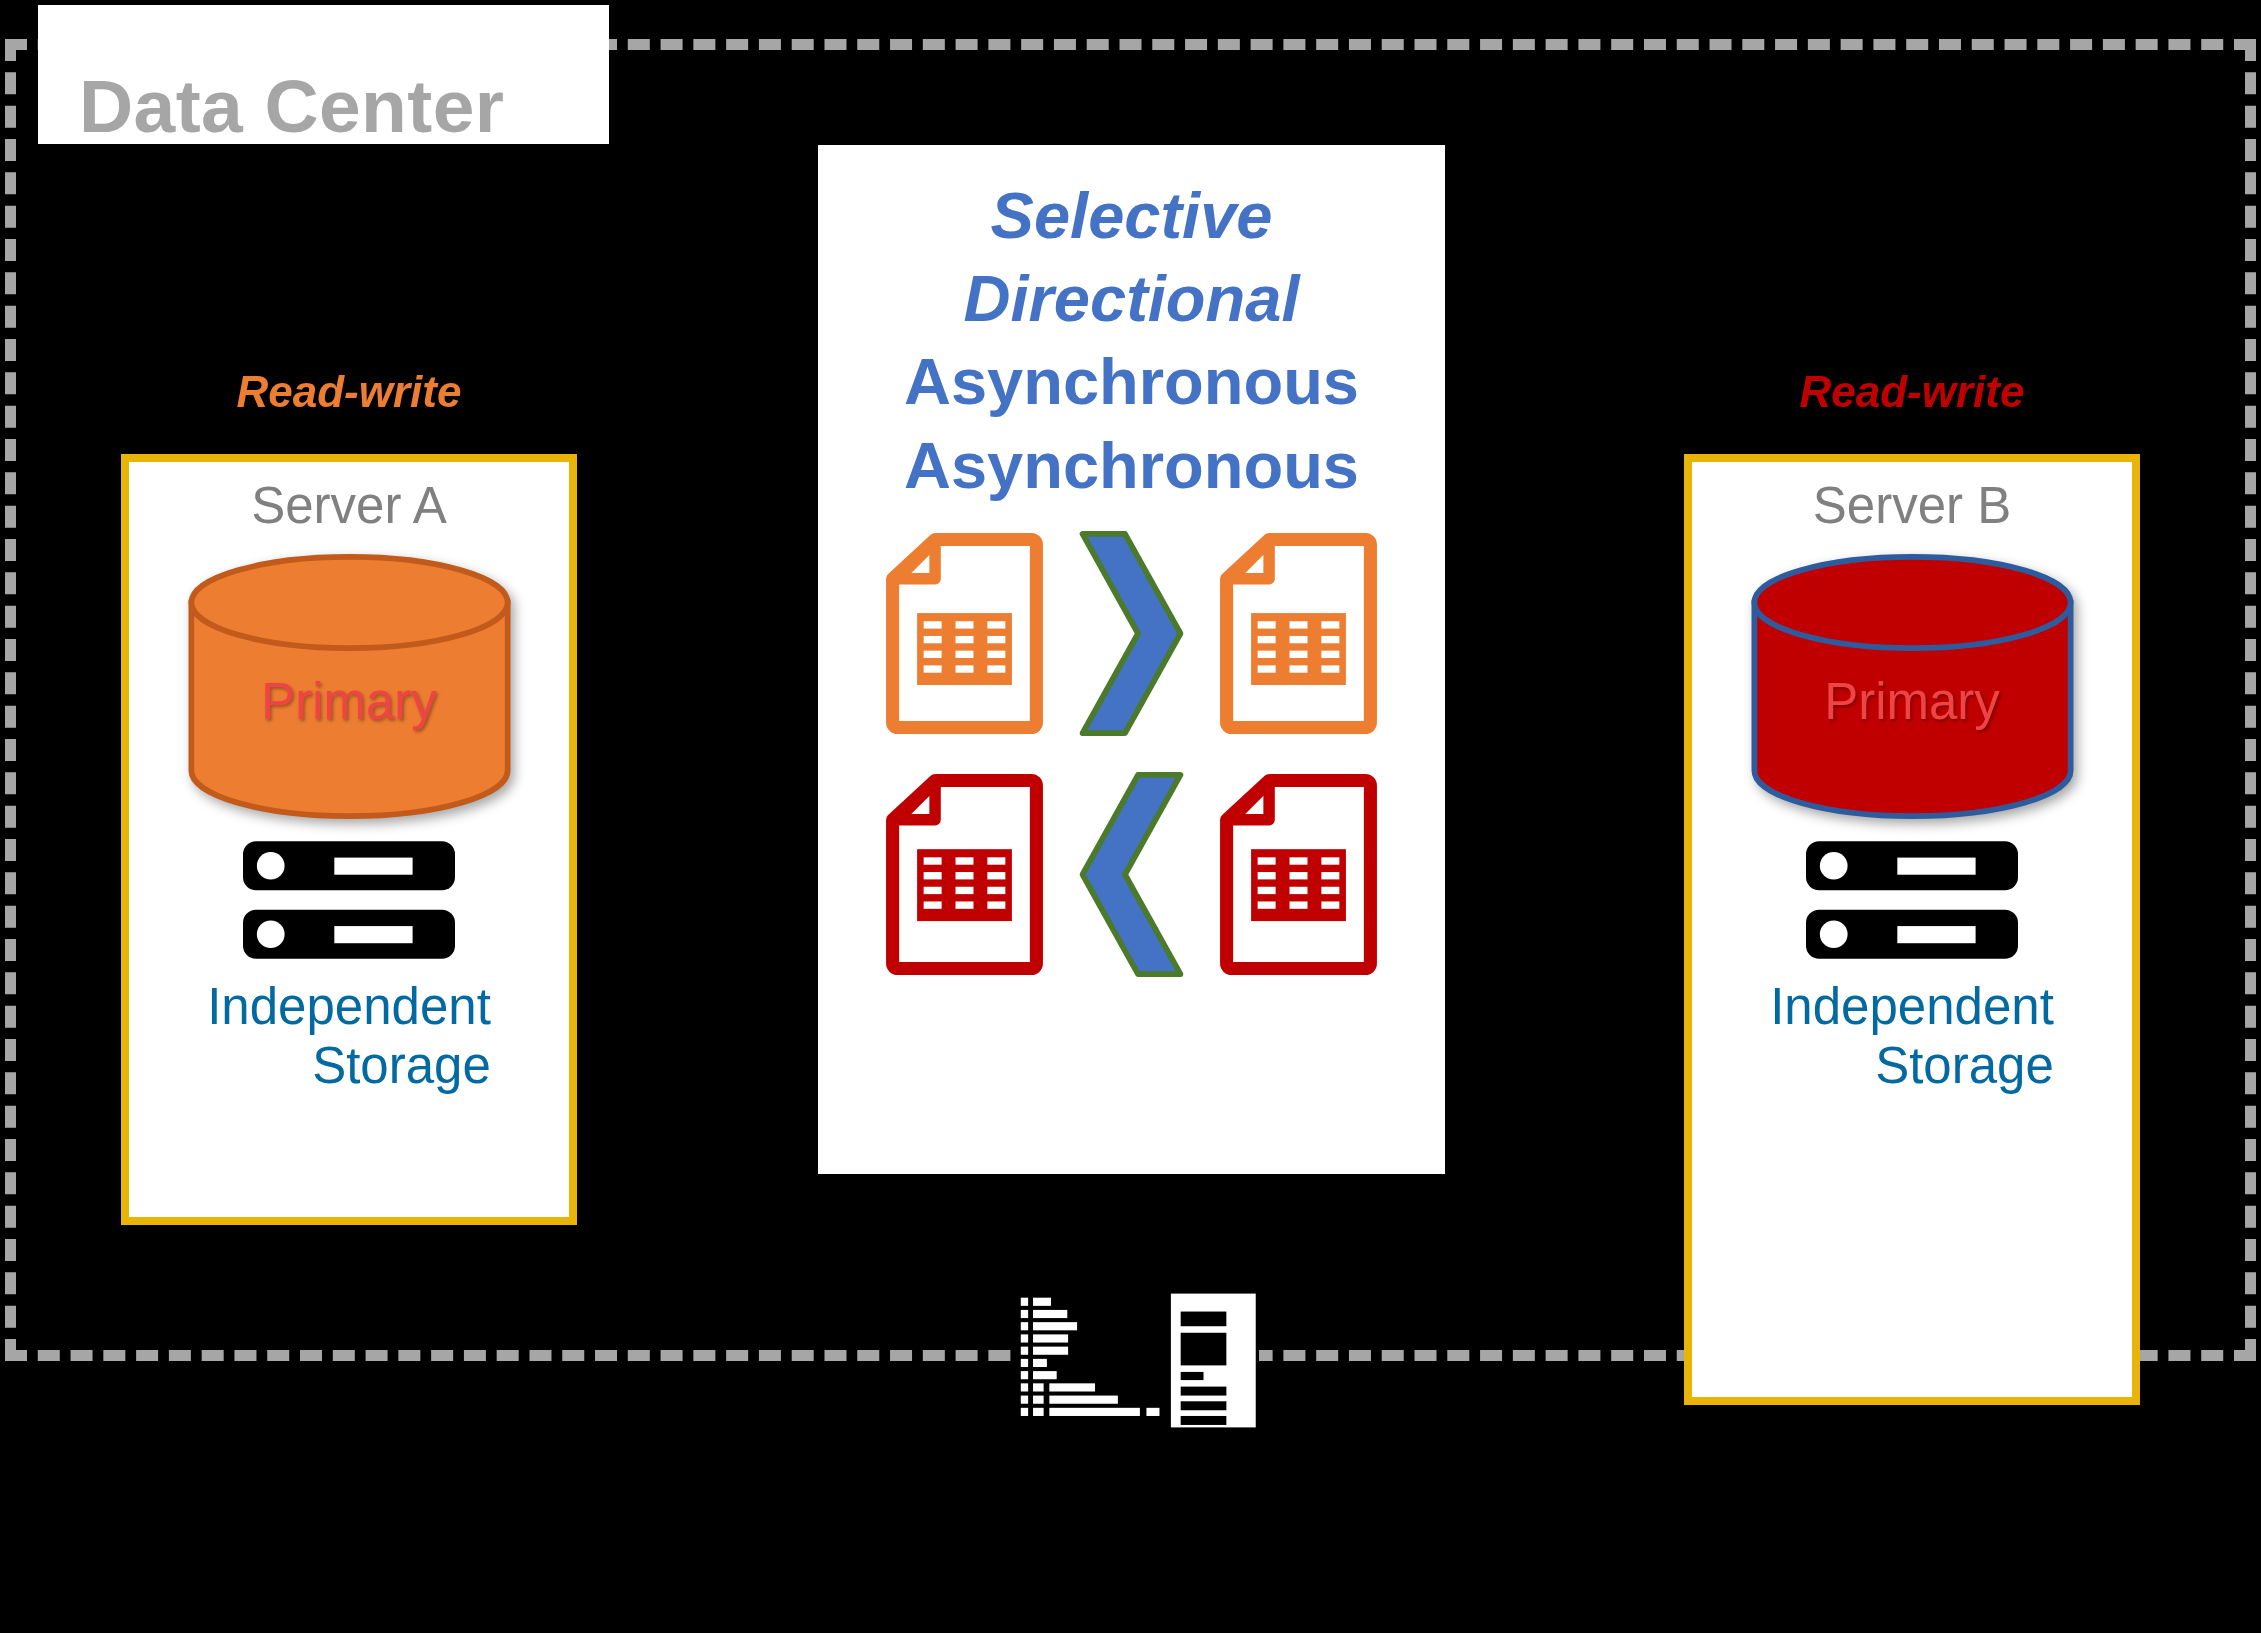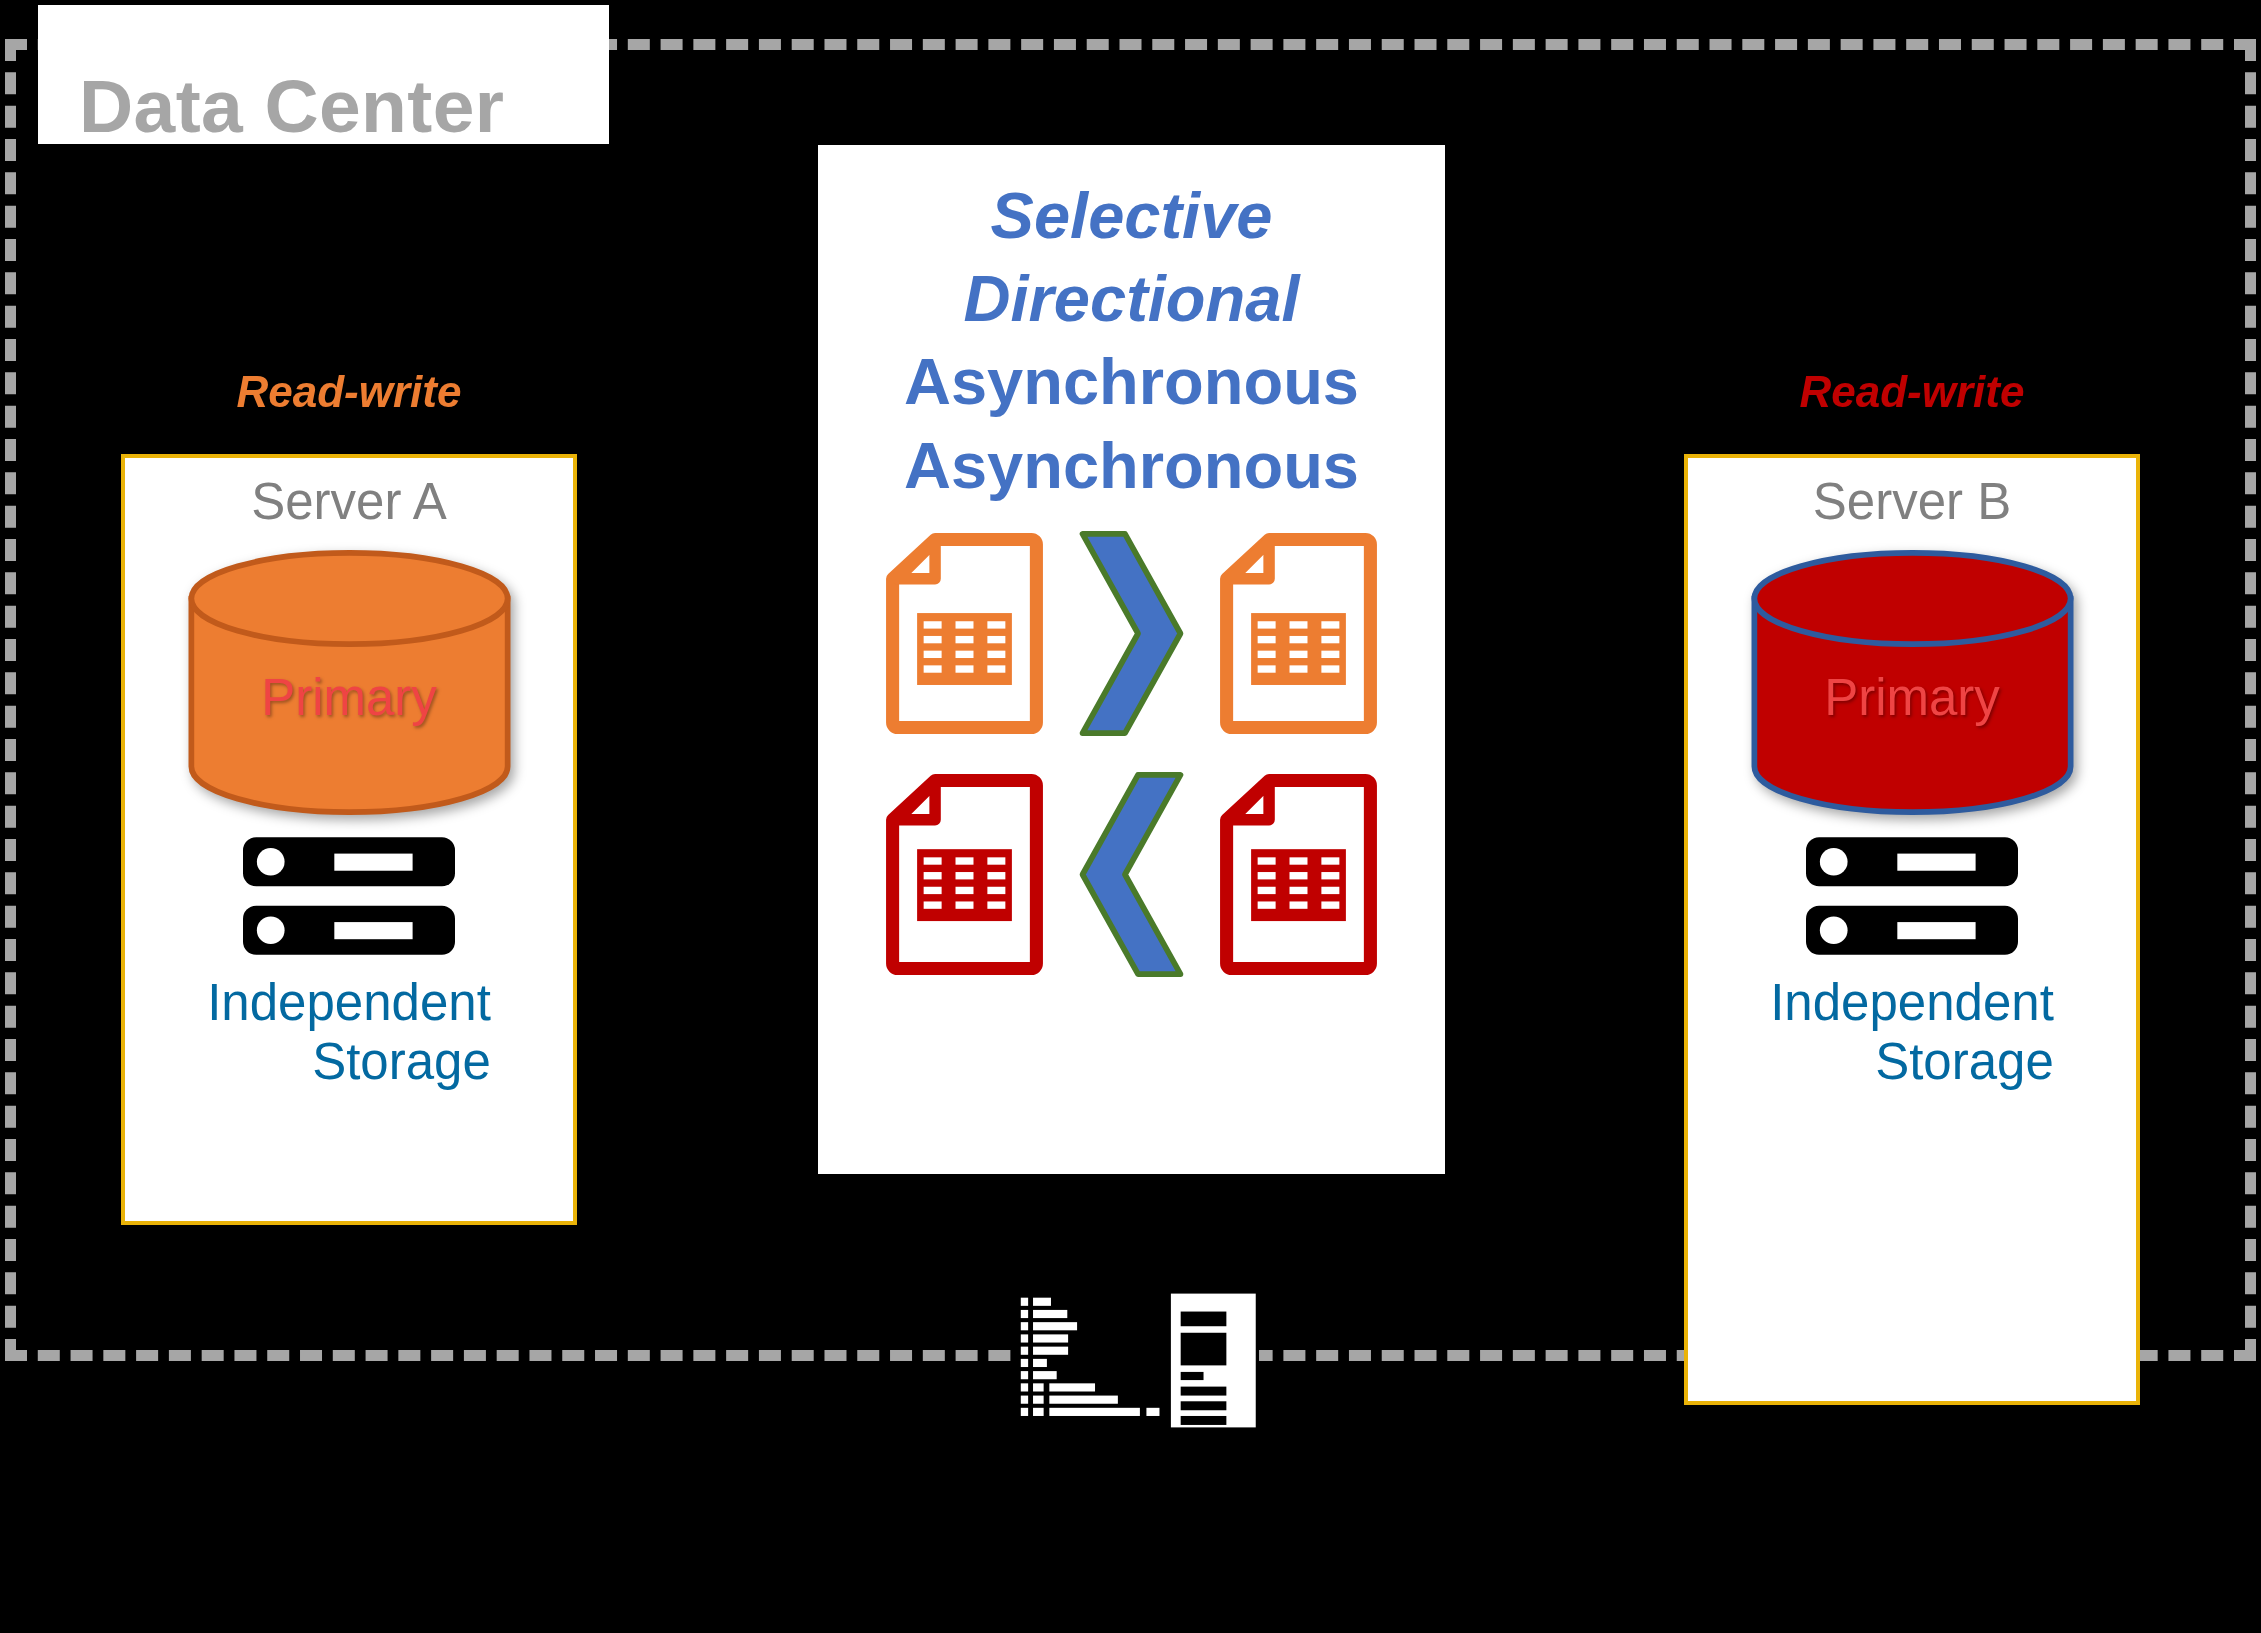--- a/index.html
+++ b/index.html
@@ -26,21 +26,21 @@
   
   .rw{
     position:absolute;font-style:italic;font-weight:bold;
     font-size:44px;line-height:1;white-space:nowrap;
   }
   .rw.left{left:121px;top:370px;width:456px;text-align:center;color:#ED7D31;}
   .rw.right{left:1684px;top:370px;width:456px;text-align:center;color:#C00000;}
 
   
   .panel{
-    position:absolute;background:#ffffff;border:4px solid #eab308;
+    position:absolute;background:#ffffff;border:8px solid #eab308;
     box-sizing:border-box;display:flex;flex-direction:column;align-items:center;
   }
   .panel.left{left:121px;top:454px;width:456px;height:771px;}
   .panel.right{left:1684px;top:454px;width:456px;height:951px;}
 
   .panel-title{
     margin-top:18px;color:#808080;font-size:51px;line-height:1;
   }
 
   

